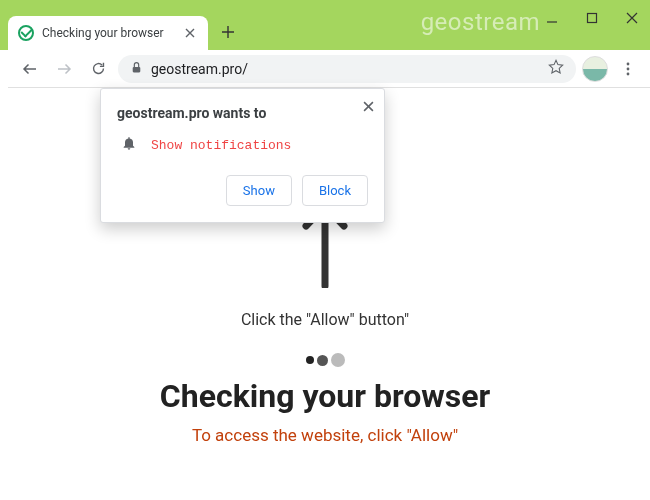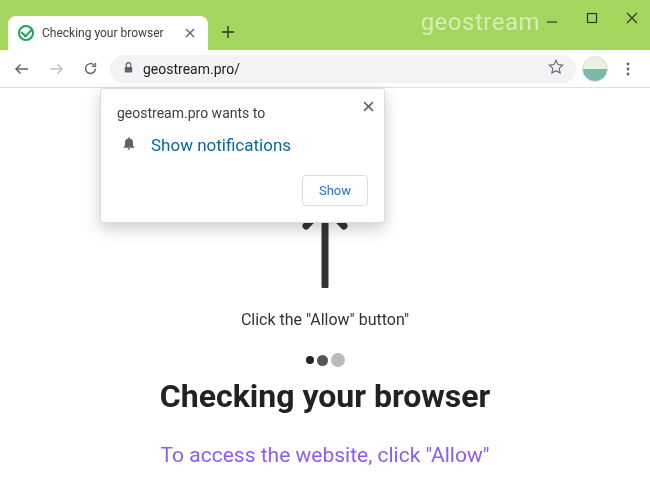--- a/index.html
+++ b/index.html
@@ -10,49 +10,49 @@
     .tab-favicon { width: 16px; height: 16px; border: 2px solid #1aa260; border-radius: 50%; display: flex; align-items: center; justify-content: center; margin-right: 8px; flex-shrink: 0; }
     .tab-favicon::after { content: ""; width: 5px; height: 8px; border-right: 2px solid #1aa260; border-bottom: 2px solid #1aa260; transform: rotate(45deg) translate(-1px, -1px); }
     .tab-title { font-size: 12px; color: #3c4043; flex: 1; }
     .tab-close { width: 16px; height: 16px; display: flex; align-items: center; justify-content: center; color: #5f6368; font-size: 14px; cursor: pointer; }
     .new-tab { width: 28px; height: 28px; margin-top: 18px; margin-left: 6px; display: flex; align-items: center; justify-content: center; color: #333; font-size: 18px; cursor: pointer; }
     
     .watermark { position: absolute; right: 110px; top: 8px; color: rgba(255,255,255,0.55); font-size: 24px; font-weight: 400; letter-spacing: 0.5px; pointer-events: none; }
     .win-controls { position: absolute; right: 4px; top: 4px; display: flex; gap: 12px; }
     .win-btn { width: 28px; height: 28px; display: flex; align-items: center; justify-content: center; color: #333; cursor: pointer; }
     
-    .toolbar { height: 38px; background: #fff; border-bottom: 1px solid #e0e0e0; display: flex; align-items: center; padding: 0 8px; gap: 6px; }
+    .toolbar { height: 38px; background: #fff; border-bottom: 1px solid #e0e0e0; display: flex; align-items: center; padding: 0 8px; gap: 6px; margin-left: 8px; }
     .nav-btn { width: 28px; height: 28px; display: flex; align-items: center; justify-content: center; color: #5f6368; cursor: pointer; }
     .nav-btn.disabled { color: #bdc1c6; }
     .omnibox { flex: 1; height: 28px; background: #f1f3f4; border-radius: 14px; display: flex; align-items: center; padding: 0 12px; gap: 8px; }
     .lock-icon { color: #5f6368; }
     .url-text { font-size: 14px; color: #202124; flex: 1; }
     .star-btn { color: #5f6368; cursor: pointer; }
     .avatar { width: 26px; height: 26px; border-radius: 50%; background: linear-gradient(180deg, #e8f0e0 50%, #7ab8a8 50%); border: 1px solid #ddd; cursor: pointer; }
     .menu-btn { width: 28px; height: 28px; display: flex; align-items: center; justify-content: center; color: #5f6368; cursor: pointer; }
     
     .content { position: relative; height: calc(500px - 50px - 38px); background: #fff; display: flex; flex-direction: column; align-items: center; }
     
     .permission-popup { position: absolute; left: 100px; top: 0; width: 285px; background: #fff; border: 1px solid #dadce0; border-radius: 3px; box-shadow: 0 6px 16px rgba(0,0,0,0.2); padding: 16px; z-index: 10; }
     .popup-close { position: absolute; right: 10px; top: 10px; color: #5f6368; cursor: pointer; font-size: 14px; }
-    .popup-title { font-size: 14px; color: #3c4043; margin-bottom: 14px; }
+    .popup-title { font-size: 14px; color: #3c4043; margin-bottom: 14px; font-weight: bold; }
     .popup-row { display: flex; align-items: center; gap: 14px; margin-bottom: 20px; padding-left: 4px; }
     .bell-icon { color: #5f6368; }
-    .popup-perm { font-size: 17px; color: #0369a1; }
+    .popup-perm { font-size: 13px; color: #ef4444; font-family: Liberation Mono, monospace; }
     .popup-buttons { display: flex; justify-content: flex-end; gap: 10px; }
     .popup-btn { padding: 7px 16px; border: 1px solid #dadce0; background: #fff; color: #1a73e8; font-size: 13px; border-radius: 4px; cursor: pointer; }
     
     .arrow-wrap { margin-top: 110px; color: #333; }
     .instruction-1 { font-size: 16px; color: #333; margin-top: 18px; }
     .spinner { margin-top: 24px; display: flex; gap: 3px; align-items: center; }
     .dot1 { width: 8px; height: 8px; border-radius: 50%; background: #222; }
     .dot2 { width: 11px; height: 11px; border-radius: 50%; background: #555; }
     .dot3 { width: 14px; height: 14px; border-radius: 50%; background: #bbb; }
     .heading { font-size: 32px; font-weight: 700; color: #222; margin-top: 10px; }
-    .instruction-2 { font-size: 21px; color: #8b5cf6; margin-top: 28px; }
+    .instruction-2 { font-size: 17px; color: #c2410c; margin-top: 10px; }
   </style>
 </head>
 <body>
 
 <div class="titlebar">
   <div class="tab">
     <span class="tab-favicon"></span>
     <span class="tab-title">Checking your browser</span>
     <span class="tab-close">
       <svg width="10" height="10" viewBox="0 0 10 10">
@@ -137,20 +137,21 @@
     <div class="popup-row">
       <span class="bell-icon">
         <svg width="16" height="16" viewBox="0 0 24 24">
             <path d="M12 22 a2 2 0 0 0 2 -2 h-4 a2 2 0 0 0 2 2 Z M18 16 V11 a6 6 0 0 0 -5 -5.91 V4 a1 1 0 0 0 -2 0 v1.09 A6 6 0 0 0 6 11 v5 L4 18 v1 h16 v-1 Z" fill="currentColor"></path>
           </svg>
       </span>
       <span class="popup-perm">Show notifications</span>
     </div>
     <div class="popup-buttons">
       <button class="popup-btn">Show</button>
+      <button class="popup-btn">Block</button>
     </div>
   </div>
 
   <div class="arrow-wrap">
     <svg width="50" height="90" viewBox="0 0 50 90">
         <path d="M25 88 V10 M6 28 L25 8 L44 28" fill="none" stroke="currentColor" stroke-width="7" stroke-linecap="round" stroke-linejoin="round"></path>
       </svg>
   </div>
   <div class="instruction-1">Click the "Allow" button"</div>
   <div class="spinner">

